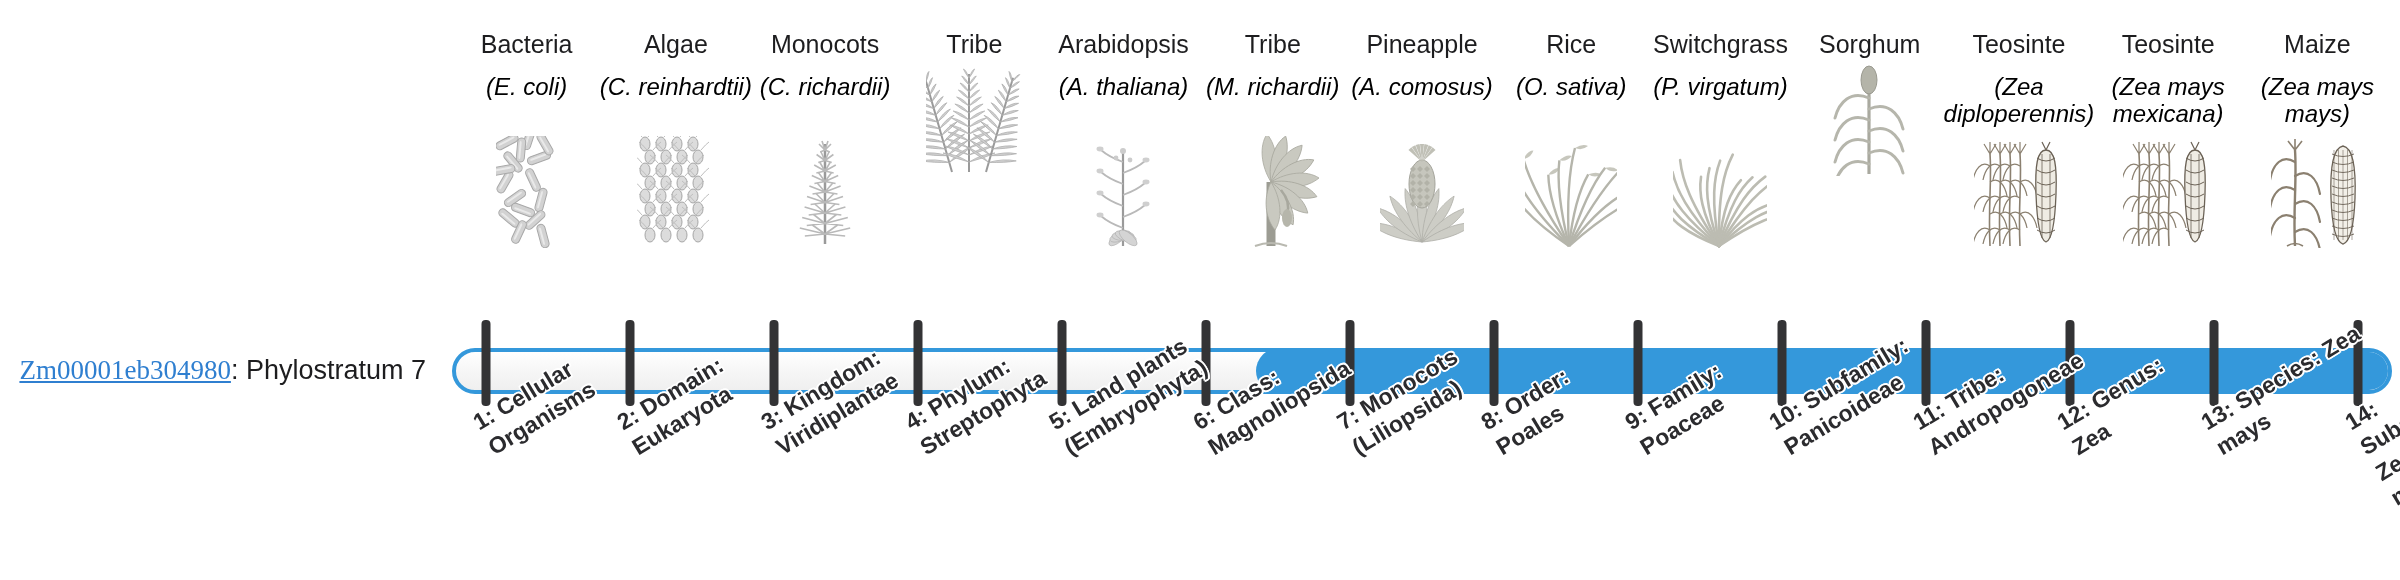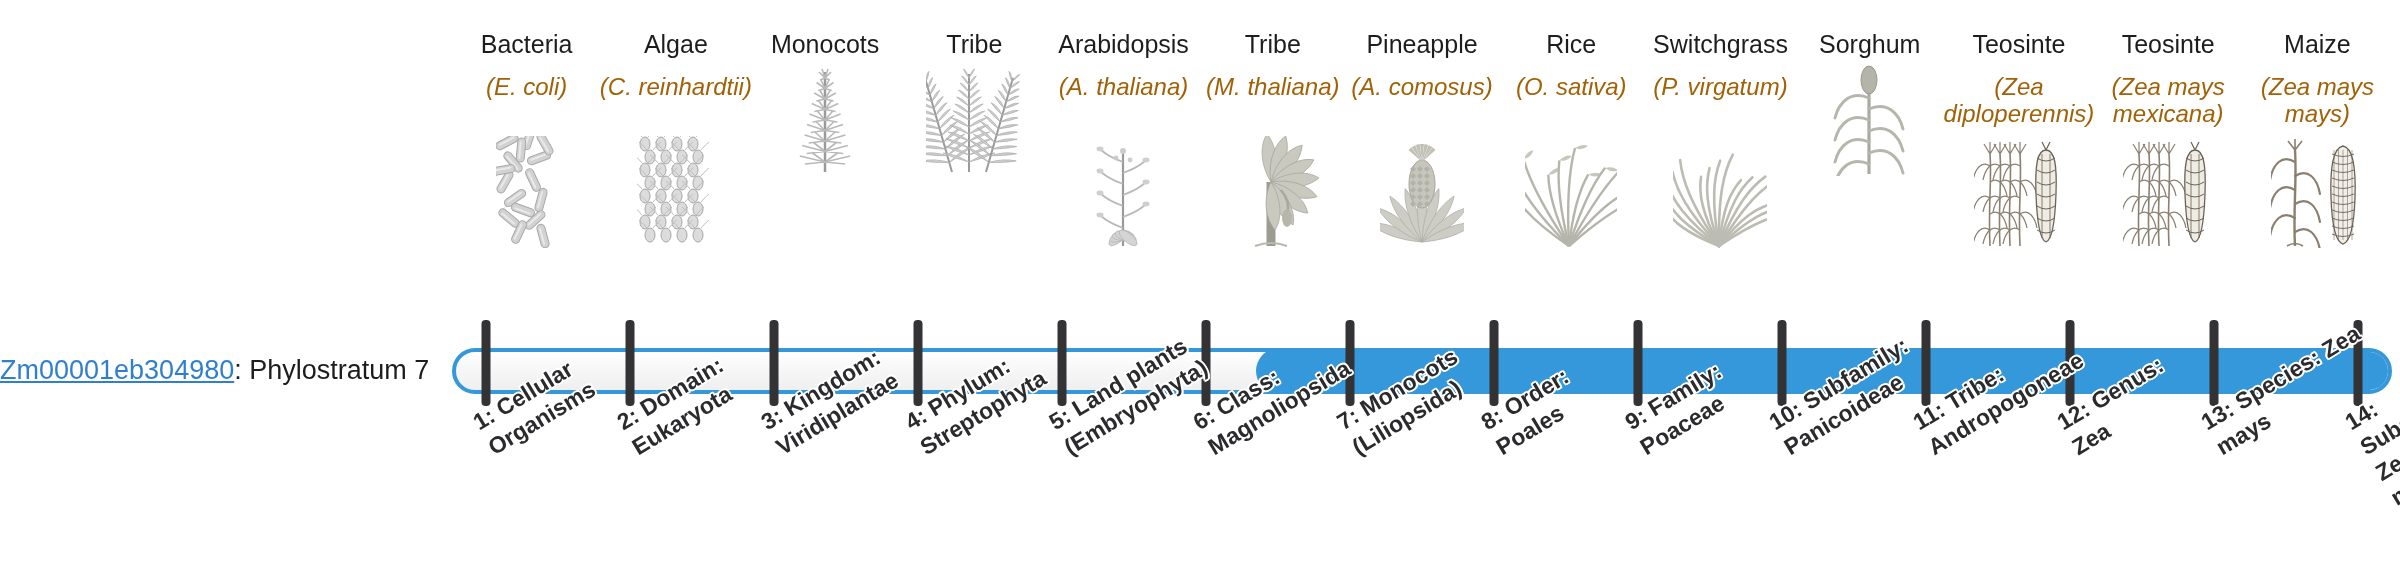--- a/index.html
+++ b/index.html
@@ -25,20 +25,21 @@
     text-align: right;
     padding-right: 14px;
     font-size: 27px;
     color: #1d1d1f;
     white-space: nowrap;
   }
   #gene-label .gene-link {
     color: #2f7fd0;
     text-decoration: underline;
     cursor: pointer;
+    font-family: Liberation Serif, serif;
   }
 
   
   #species-row {
     position: absolute;
     left: 452px;
     top: 30px;
     width: 1940px;
     height: 290px;
     display: flex;
@@ -57,21 +58,21 @@
     color: #1d1d1f;
     line-height: 1.15;
     text-align: center;
     white-space: nowrap;
     height: 30px;
   }
   .sp-latin {
     margin-top: 14px;
     font-size: 24px;
     font-style: italic;
-    color: #a16207;
+    color: #000000;
     line-height: 1.12;
     text-align: center;
     width: 124%;
     height: 58px;
   }
   .sp-art {
     margin-top: 4px;
     height: 112px;
     width: 100%;
     display: flex;
@@ -355,20 +356,21 @@
             </g>
             <g transform="translate(61,99)">
               <ellipse rx="5" ry="7" fill="#dcdcdc" stroke="#a6a6a6" stroke-width="1"></ellipse>
               <path d="M-3 -7 q-5 -6 -8 -8 M3 -7 q5 -6 8 -8" stroke="#bfbfbf" stroke-width="1" fill="none"></path>
             </g>
           </svg>
         </div>
       </div>
       <div class="species-col">
         <div class="sp-common">Monocots</div>
+        <div class="sp-latin">(C. richardii)</div>
         <div class="sp-art">
           <svg width="80" height="112" viewBox="0 0 80 112">
             <path d="M40 108 L40 8" stroke="#9a9a9a" stroke-width="2.5" fill="none"></path>
             <g transform="translate(40,14)">
               <path d="M0 0 l-6 -6 M0 0 l-4.800000000000001 2 M0 0 l6 -6 M0 0 l4.800000000000001 2 M0 0 l-3 -9 M0 0 l3 -9" stroke="#b9b9b9" stroke-width="1.6" fill="none"></path>
             </g>
             <g transform="translate(40,24.5)">
               <path d="M0 0 l-8.4 -6 M0 0 l-6.720000000000001 2 M0 0 l8.4 -6 M0 0 l6.720000000000001 2 M0 0 l-4.2 -9 M0 0 l4.2 -9" stroke="#b9b9b9" stroke-width="1.6" fill="none"></path>
             </g>
             <g transform="translate(40,35)">
@@ -515,21 +517,21 @@
             <ellipse transform="translate(38,108) rotate(20)" cx="0" cy="-8" rx="11" ry="4.5" fill="#d4d4d4" stroke="#b2b2b2" stroke-width=".7"></ellipse>
             <ellipse transform="translate(38,108) rotate(40)" cx="0" cy="-8" rx="11" ry="4.5" fill="#d4d4d4" stroke="#b2b2b2" stroke-width=".7"></ellipse>
             <circle cx="38" cy="15" r="3" fill="#cccccc"></circle>
             <circle cx="31" cy="22" r="2.4" fill="#cccccc"></circle>
             <circle cx="45" cy="24" r="2.4" fill="#cccccc"></circle>
           </svg>
         </div>
       </div>
       <div class="species-col">
         <div class="sp-common">Tribe</div>
-        <div class="sp-latin">(M. thaliana)</div>
+        <div class="sp-latin">(M. richardii)</div>
         <div class="sp-art">
           <svg width="96" height="112" viewBox="0 0 96 112">
             <path d="M46 110 L46 46" stroke="#9c9c93" stroke-width="9" fill="none"></path>
             <path transform="translate(46,46) rotate(-90)" d="M0 0 C 16 -10 36 -12 48 -4 C 36 6 16 8 0 0 Z" fill="#c9c9c0" stroke="#a8a89e" stroke-width=".8"></path>
             <path transform="translate(46,46) rotate(-67.5)" d="M0 0 C 16 -10 36 -12 48 -4 C 36 6 16 8 0 0 Z" fill="#c9c9c0" stroke="#a8a89e" stroke-width=".8"></path>
             <path transform="translate(46,46) rotate(-45)" d="M0 0 C 16 -10 36 -12 48 -4 C 36 6 16 8 0 0 Z" fill="#c9c9c0" stroke="#a8a89e" stroke-width=".8"></path>
             <path transform="translate(46,46) rotate(-22.5)" d="M0 0 C 16 -10 36 -12 48 -4 C 36 6 16 8 0 0 Z" fill="#c9c9c0" stroke="#a8a89e" stroke-width=".8"></path>
             <path transform="translate(46,46) rotate(0)" d="M0 0 C 16 -10 36 -12 48 -4 C 36 6 16 8 0 0 Z" fill="#c9c9c0" stroke="#a8a89e" stroke-width=".8"></path>
             <path transform="translate(46,46) rotate(22.5)" d="M0 0 C 16 -10 36 -12 48 -4 C 36 6 16 8 0 0 Z" fill="#c9c9c0" stroke="#a8a89e" stroke-width=".8"></path>
             <path transform="translate(46,46) rotate(45)" d="M0 0 C 16 -10 36 -12 48 -4 C 36 6 16 8 0 0 Z" fill="#c9c9c0" stroke="#a8a89e" stroke-width=".8"></path>

